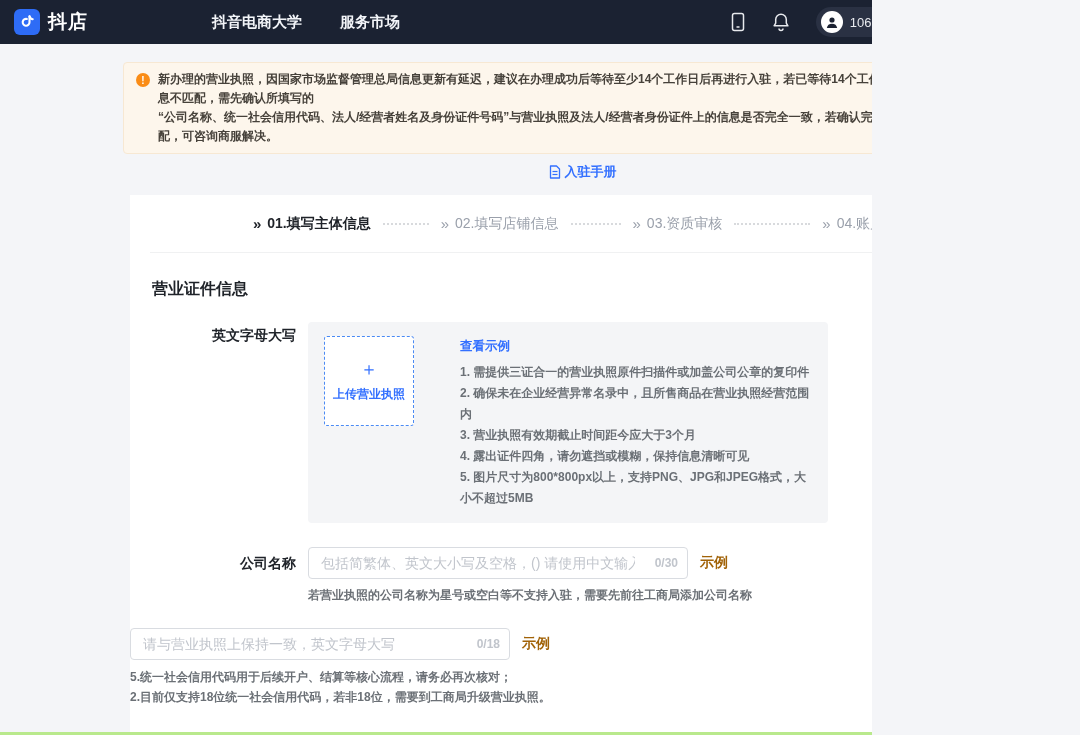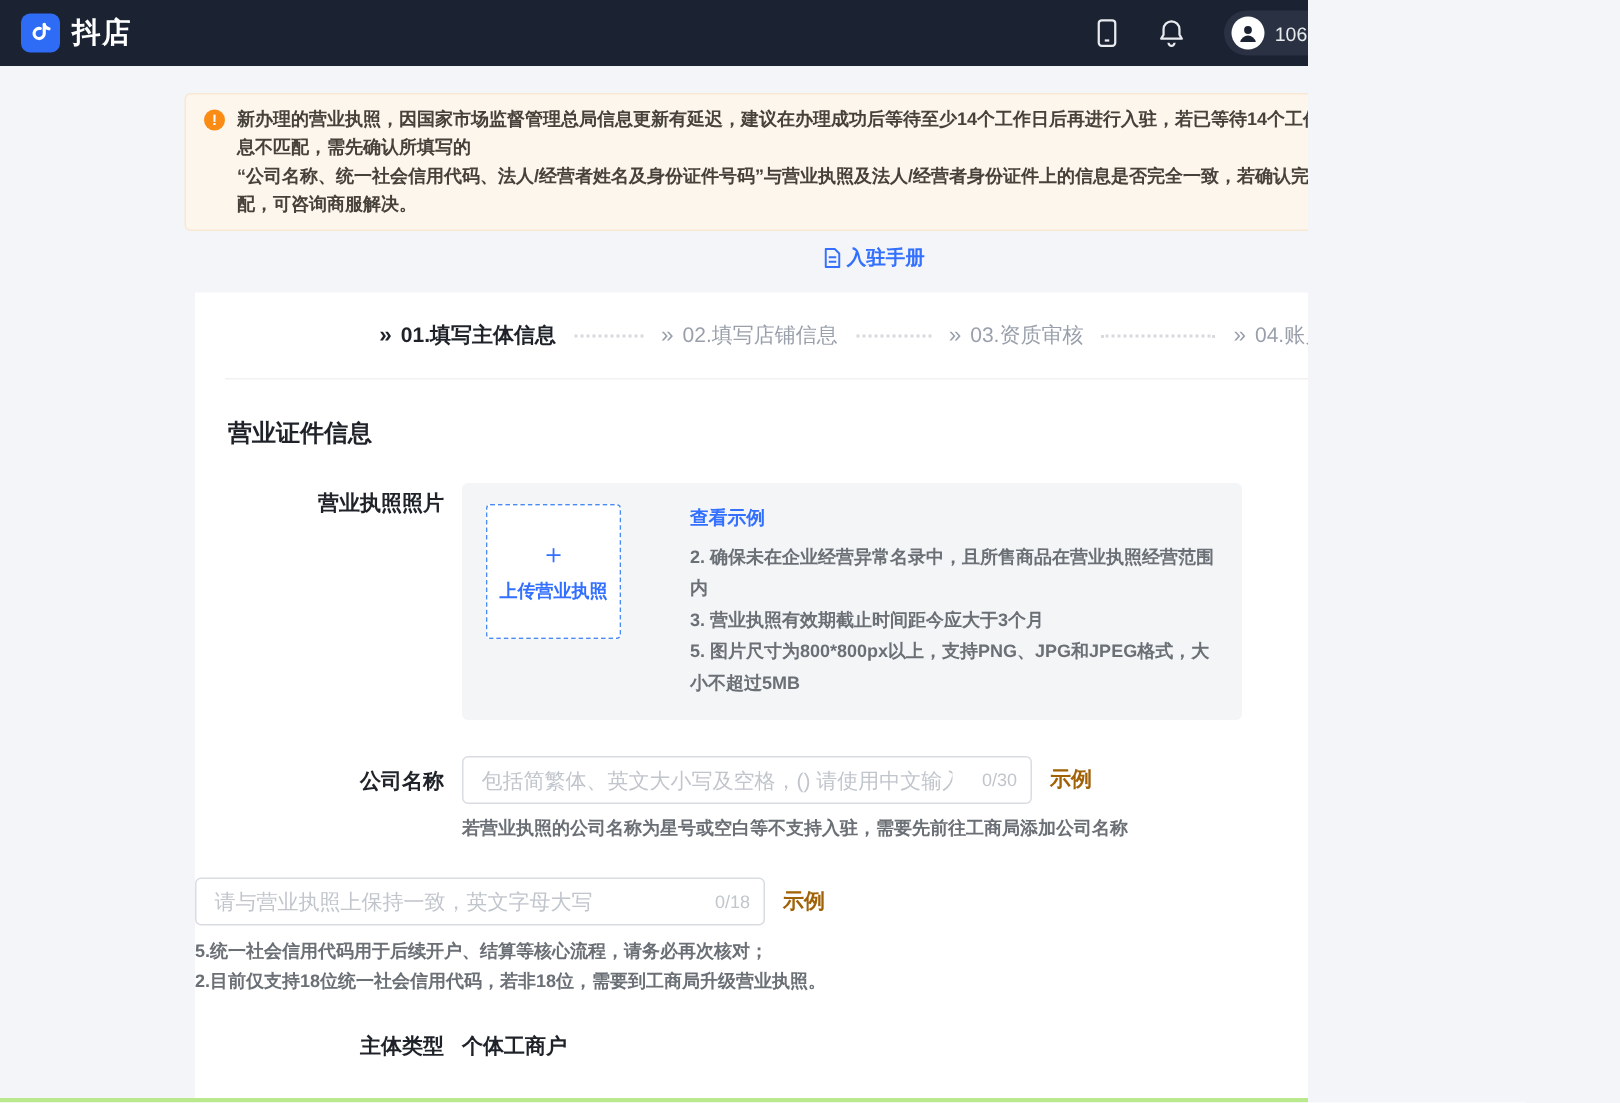--- a/index.html
+++ b/index.html
@@ -53,21 +53,21 @@
   .upload-text { color:#3370ff; font-size:12px; font-weight:bold; }
   .instructions { flex:1;margin-left:30px; }
   .view-example { color:#3370ff; font-size:12.5px; font-weight:bold; text-decoration:none; cursor:pointer; display:inline-block; margin-bottom:7px; }
   .inst-line { font-size:12px; color:#6b7076; line-height:21px; font-weight:bold; }
 
   
   .input-line { display:flex; align-items:center; }
   .input-wrap { position:relative; width:380px; }
   .text-input { width:100%; height:32px; border:1px solid #d9dce1; border-radius:4px; padding:0 52px 0 12px; font-size:14px; color:#1f2329; background:#fff; outline:none; font-family:"Liberation Sans","DejaVu Sans",sans-serif; }
   .text-input::placeholder { color:#c1c5cc; }
-  .counter { position:absolute; right:10px; top:50%; transform:translateY(-50%); font-size:12px; color:#c1c5cc; }
+  .counter { position:absolute; right:10px; top:50%; transform:translateY(-50%); font-size:12px; color:#c1c5cc;font-weight:bold; }
   .example-link { color:#a16207; font-size:14px; font-weight:bold; text-decoration:none; cursor:pointer; margin-left:12px; }
   .helper { font-size:12px; color:#6b7076; font-weight:bold; margin-top:7px; line-height:18px; }
 
   .static-value { font-size:14px; font-weight:bold; color:#1f2329; line-height:32px; }
 
   .bottom-strip { position:absolute; left:0; right:0; bottom:0; height:3px; background:#b9e98c; }
 </style>
 </head>
 <body>
 
@@ -76,20 +76,24 @@
   <header class="navbar">
     <div class="brand">
       <span class="logo-badge">
         <svg width="16" height="16" viewBox="0 0 16 16">
             <path d="M10.5 2.2 v6.1 a3.4 3.4 0 1 1 -2.6 -3.3" fill="none" stroke="#ffffff" stroke-width="2.1" stroke-linecap="round"></path>
             <path d="M10.5 2.4 c .5 1.7 1.8 2.6 3.2 2.8" fill="none" stroke="#ffffff" stroke-width="2.1" stroke-linecap="round"></path>
           </svg>
       </span>
       <span class="brand-text">抖店</span>
     </div>
+    <nav class="nav-items">
+      <a>抖音电商大学</a>
+      <a>服务市场</a>
+    </nav>
     <div class="nav-right">
       <span class="icon-btn">
         <svg width="16" height="20" viewBox="0 0 16 20">
             <rect x="2.5" y="1.5" width="11" height="17" rx="2" fill="none" stroke="#e8eaee" stroke-width="1.5"></rect>
             <line x1="6.5" y1="15" x2="9.5" y2="15" stroke="#e8eaee" stroke-width="1.5"></line>
           </svg>
       </span>
       <span class="icon-btn">
         <svg width="18" height="20" viewBox="0 0 18 20">
             <path d="M9 2.2 a5.3 5.3 0 0 1 5.3 5.3 v3.6 l1.6 2.7 H2.1 l1.6 -2.7 v-3.6 A5.3 5.3 0 0 1 9 2.2 z" fill="none" stroke="#e8eaee" stroke-width="1.5" stroke-linejoin="round"></path>
@@ -149,31 +153,33 @@
         <span>04.账户验证</span>
       </span>
     </div>
     <div class="card-divider"></div>
 
     <h3 class="section-title">营业证件信息</h3>
 
     <div class="form">
 
       <div class="form-row">
-        <div class="flabel top">营业执照照片</div>
+        <div class="flabel top">英文字母大写</div>
         <div class="fcontrol">
           <div class="upload-panel">
             <div class="upload-box">
               <span class="upload-plus">＋</span>
               <span class="upload-text">上传营业执照</span>
             </div>
             <div class="instructions">
               <a class="view-example">查看示例</a>
+              <div class="inst-line">1. 需提供三证合一的营业执照原件扫描件或加盖公司公章的复印件</div>
               <div class="inst-line">2. 确保未在企业经营异常名录中，且所售商品在营业执照经营范围内</div>
               <div class="inst-line">3. 营业执照有效期截止时间距今应大于3个月</div>
+              <div class="inst-line">4. 露出证件四角，请勿遮挡或模糊，保持信息清晰可见</div>
               <div class="inst-line">5. 图片尺寸为800*800px以上，支持PNG、JPG和JPEG格式，大小不超过5MB</div>
             </div>
           </div>
         </div>
       </div>
 
       <div class="form-row">
         <div class="flabel">公司名称</div>
         <div class="fcontrol">
           <div class="input-line">

